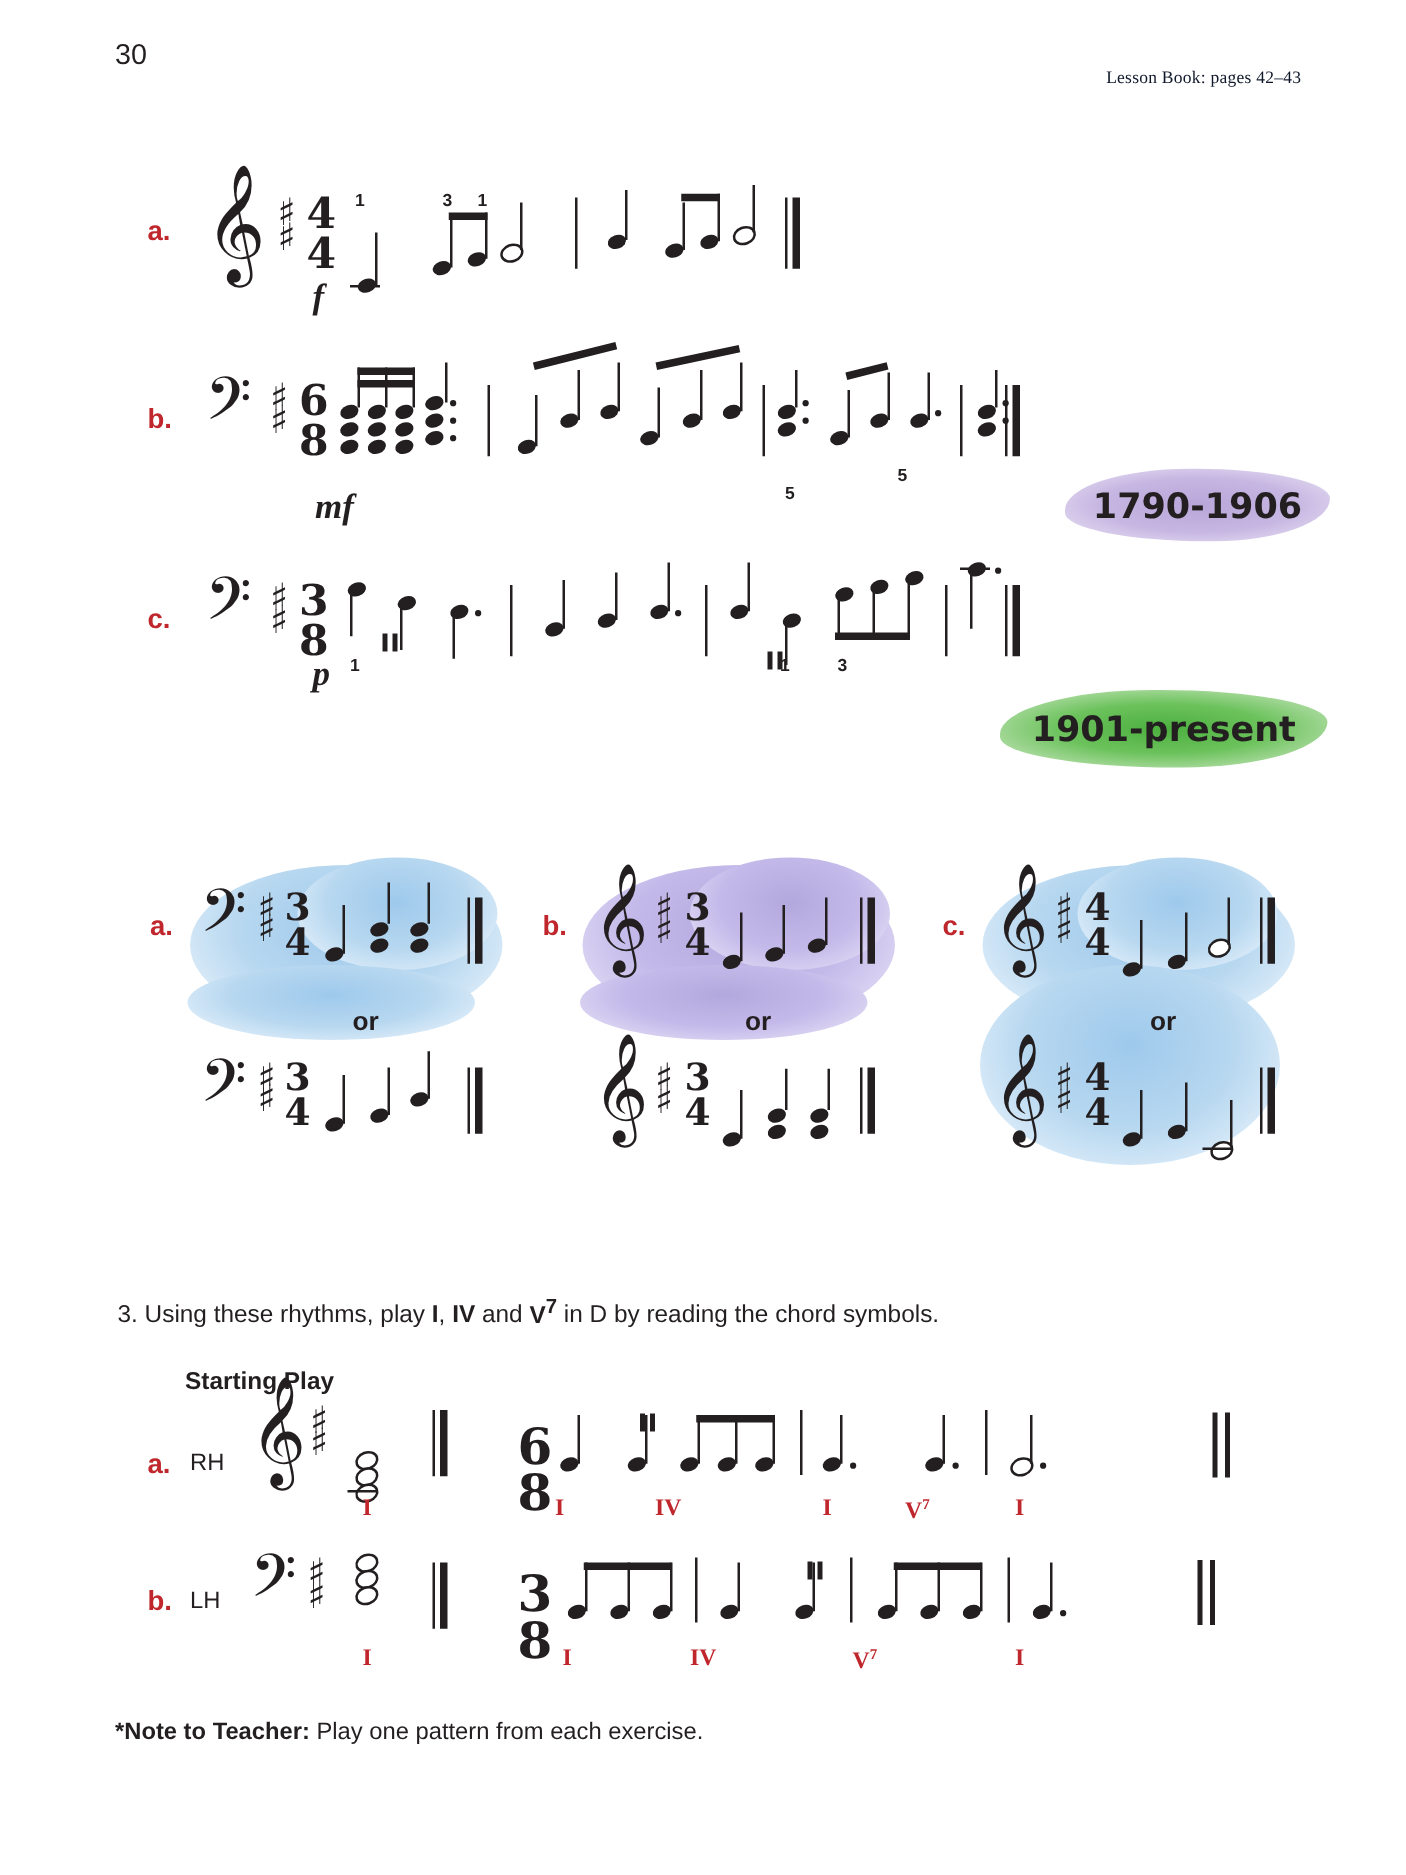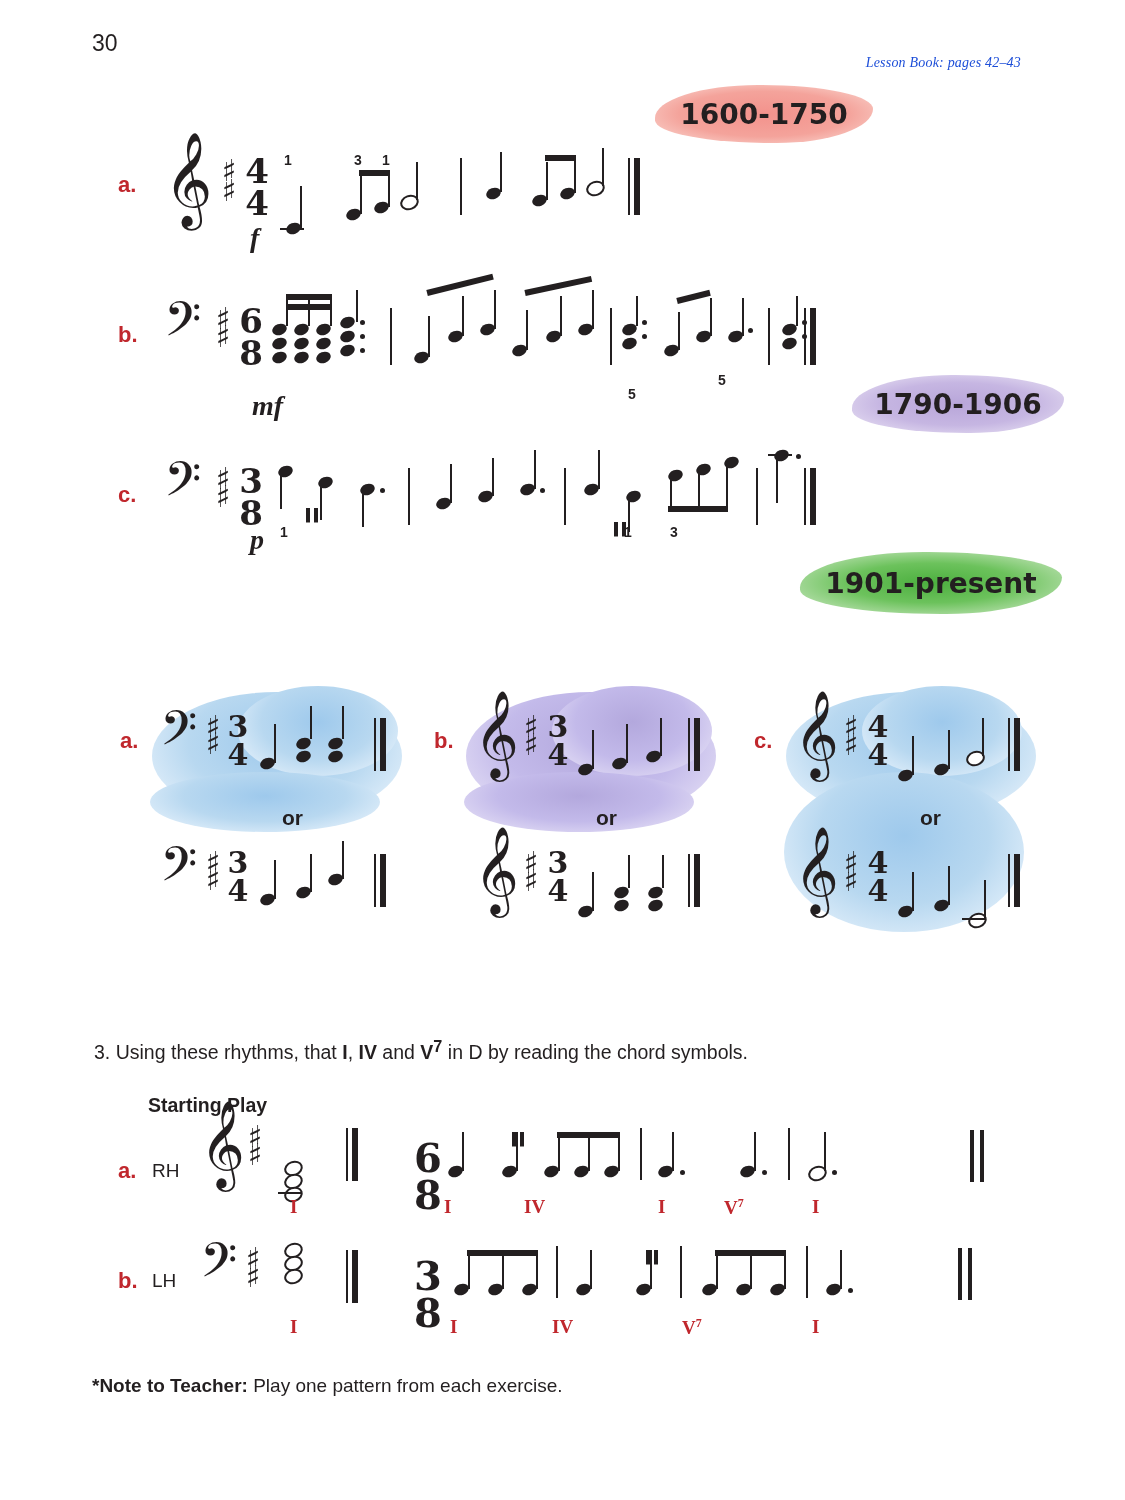--- a/index.html
+++ b/index.html
@@ -12,22 +12,22 @@
     overflow:hidden;
   }
   .page{position:relative;width:1125px;height:1500px;}
 
   
   .page-number{
     position:absolute;left:92px;top:30px;
     font-size:23px;color:#231f20;
   }
   .lesson-ref{
-    position:absolute;right:104px;top:55px;
-    font-size:14px;font-style:italic;color:#1d4ed8;
+    position:absolute;right:84px;top:55px;
+    font-size:14px;color:#0f172a;
     font-family:"Liberation Serif", serif;
     letter-spacing:.2px;
   }
 
   
   .heading{
     position:absolute;
     font-size:19.5px;color:#231f20;
     white-space:nowrap;
   }
@@ -129,23 +129,20 @@
 </style>
 </head>
 <body>
 
 <div class="page">
 
   <div class="page-number">30</div>
   <div class="lesson-ref">Lesson Book: pages 42–43</div>
 
 
-  <div class="blob blob-1">
-    <span>1600-1750</span>
-  </div>
   <div class="blob blob-3">
     <span>1790-1906</span>
   </div>
   <div class="blob blob-4">
     <span>1901-present</span>
   </div>
 
   <div class="system" style="left:160px;top:158px;width:480px;height:72px;">
     <div class="line" style="top:0px;width:480px;"></div>
     <div class="line" style="top:14px;width:480px;"></div>
@@ -453,21 +450,21 @@
     <div class="notehead open" style="left:176px;top:59px;"></div>
     <div class="ledger" style="left:170px;top:64px;"></div>
     <div class="stem" style="left:192px;top:26px;height:38px;"></div>
     <div class="endbar-thin" style="left:216px;top:0;height:53px;"></div>
     <div class="endbar-thick" style="left:222px;top:0;height:53px;"></div>
   </div>
   <div class="or-text" style="left:920px;top:806px;">or</div>
 
   <div class="heading" style="left:94px;top:1036px;">
     <span>3.</span>
-    <span>Using these rhythms, that</span>
+    <span>Using these rhythms, play</span>
     <b>I</b><span>,</span>
     <b>IV</b>
     <span>and</span>
     <b>V<sup>7</sup></b>
     <span>in D by reading the chord symbols.</span>
   </div>
 
   <div class="starting-chord" style="left:148px;top:1094px;">Starting Play</div>
 
   <div class="label" style="left:118px;top:1158px;">a.</div>

